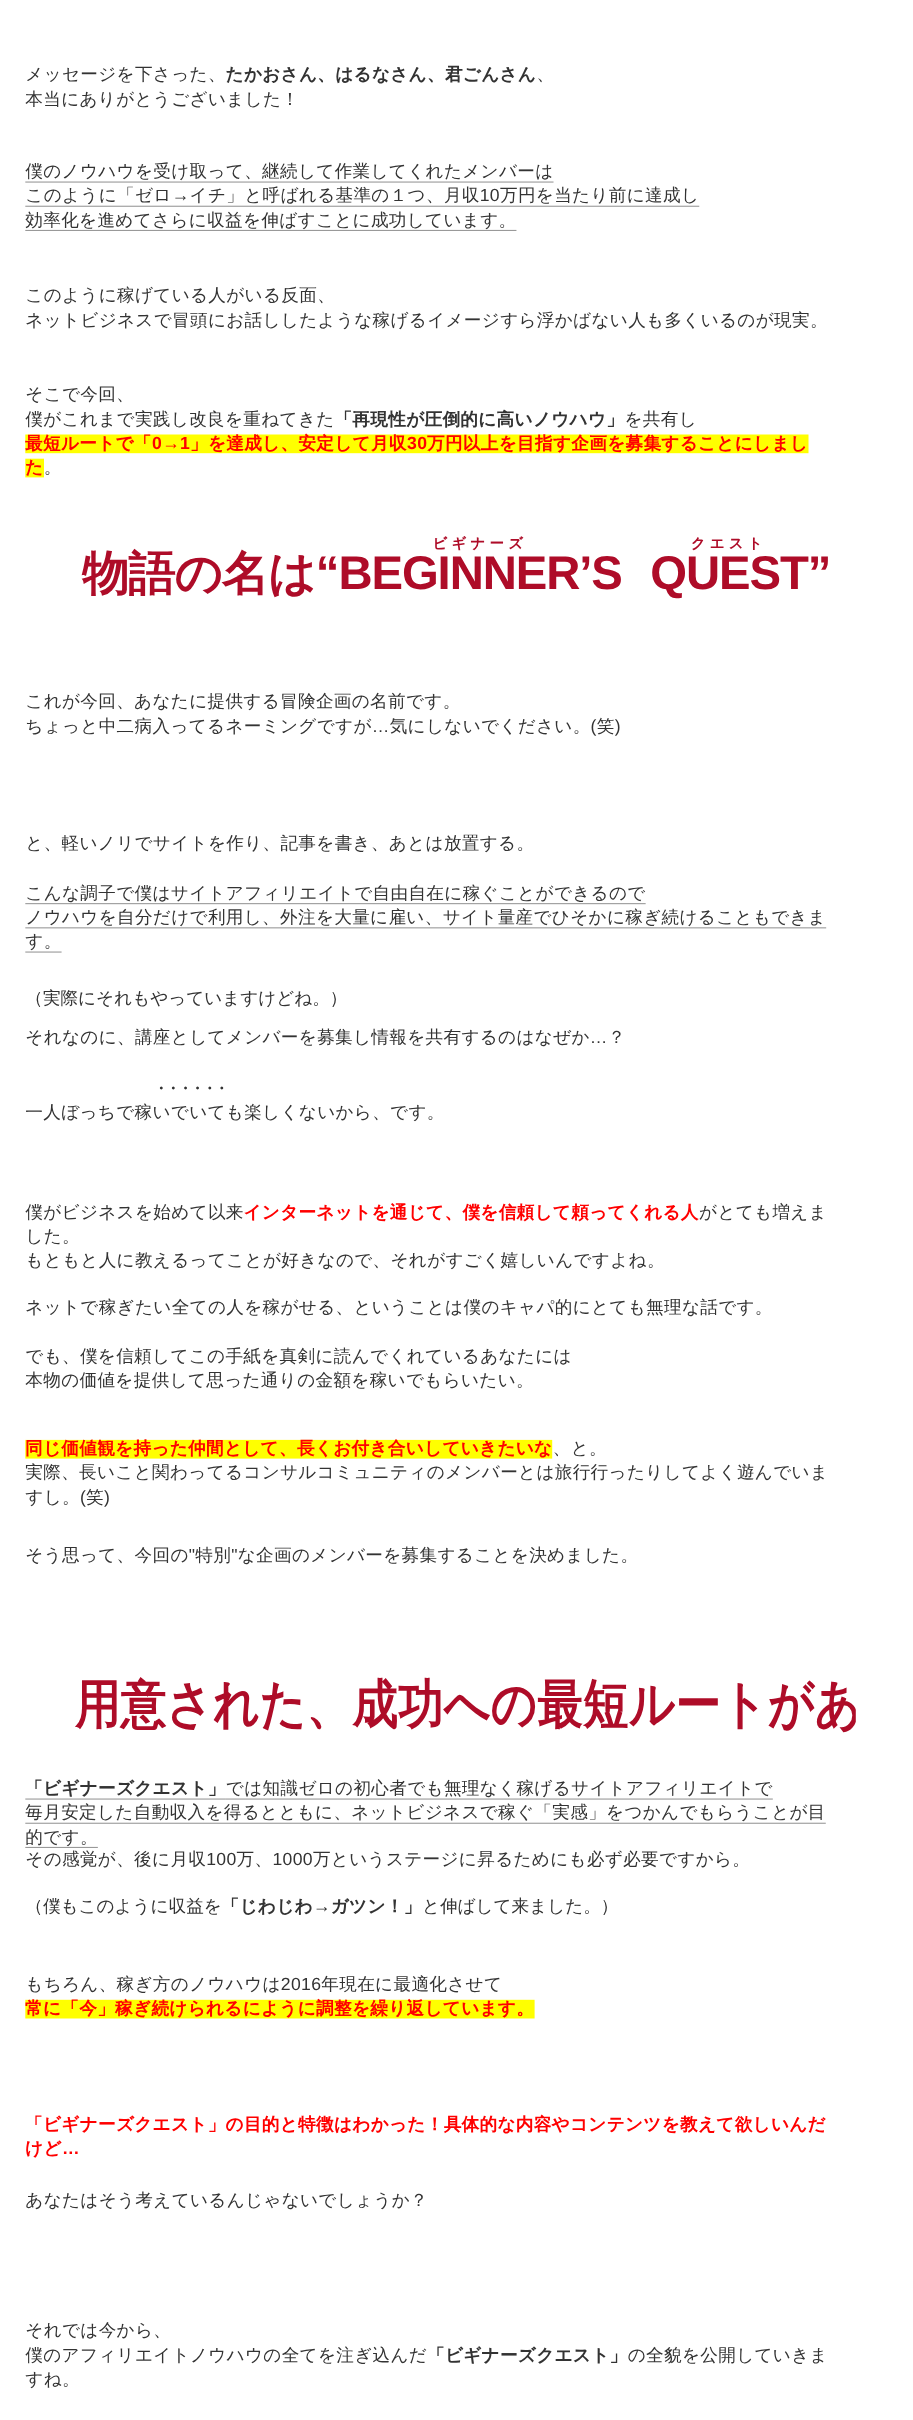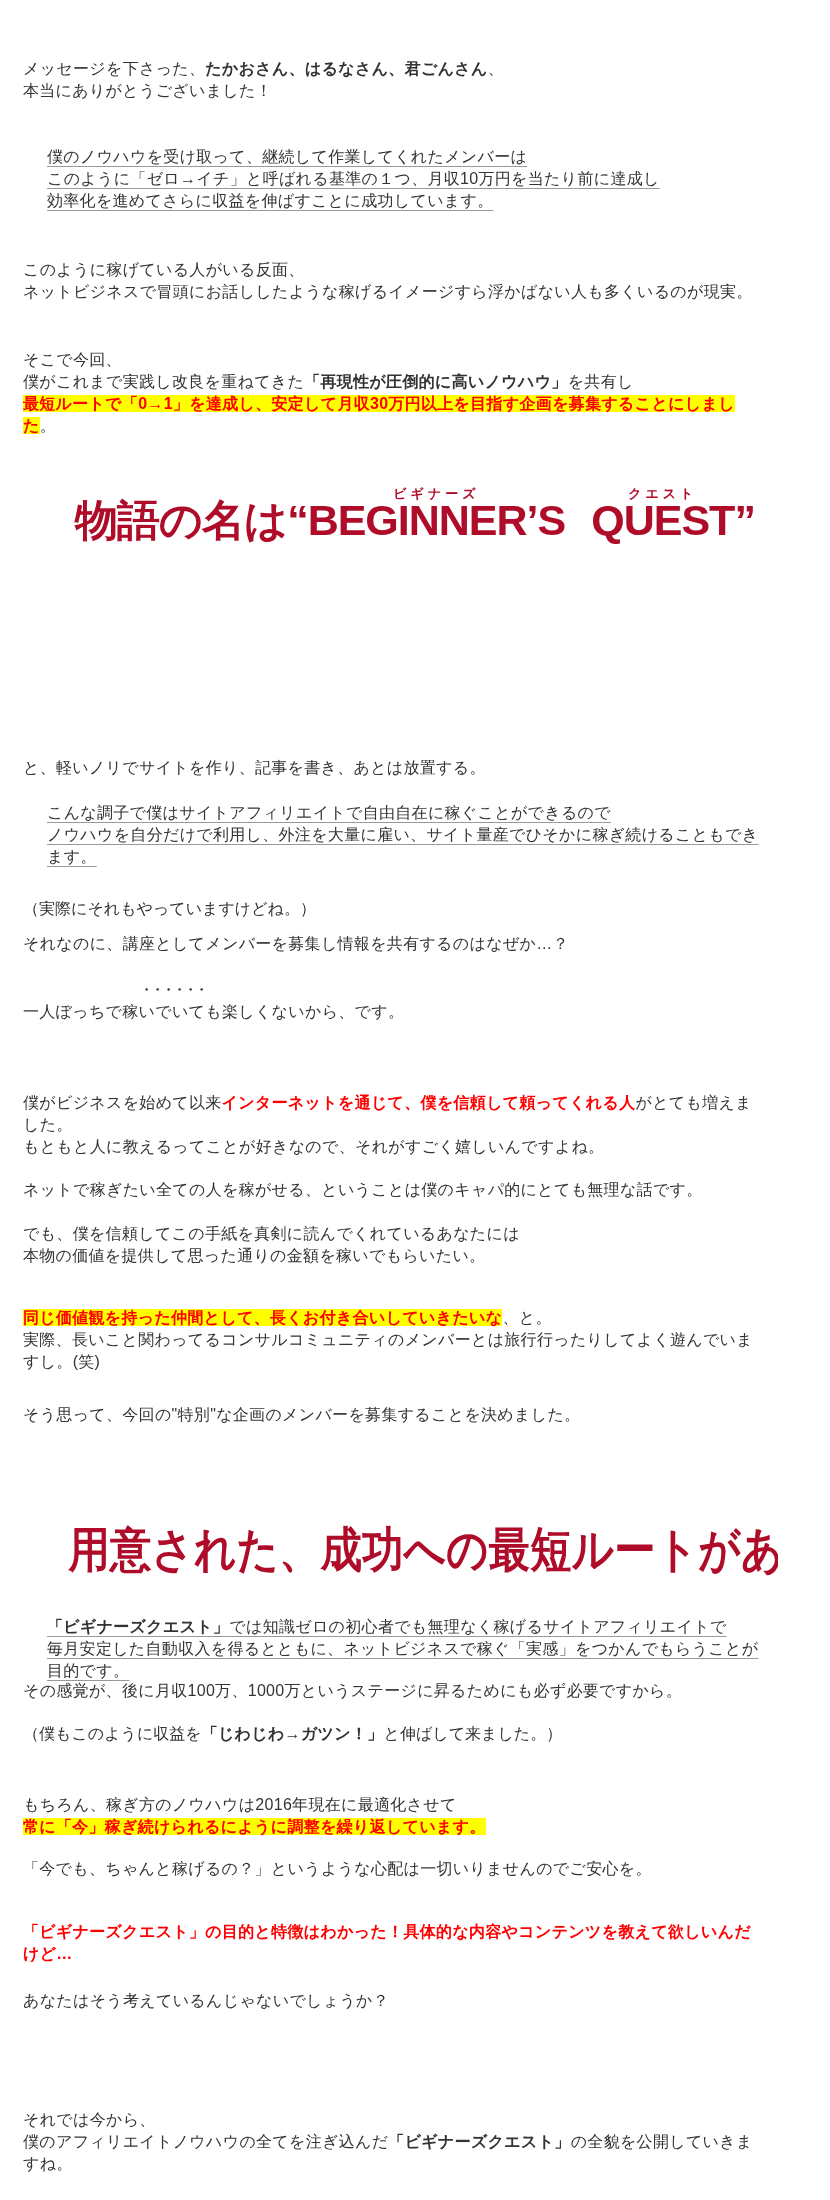--- a/index.html
+++ b/index.html
@@ -13,21 +13,21 @@
     font-size:16px;
     line-height:22px;
     letter-spacing:0.3px;
     overflow:hidden;
   }
   .block{position:absolute;left:23px;right:14px;}
   .ln{display:block;}
   .b{font-weight:bold;}
   .red{color:#ff0000;}
   .hl{background:#ffff00;}
-  .u .ln{text-decoration:underline;text-decoration-color:#999999;text-underline-offset:4px;margin-left:24px;}
+  .u .ln{text-decoration:underline;text-decoration-color:#999999;text-underline-offset:4px;}
   .paren{letter-spacing:0;margin-top:28px;}
   .dots{
     display:block;
     margin-left:117px;
     font-weight:bold;
     font-size:13px;
     letter-spacing:-2px;
     line-height:22px;
   }
   .heading{
@@ -71,20 +71,24 @@
   </p>
 
   <p class="block" style="top:333px">
     <span class="ln">そこで今回、</span>
     <span class="ln"><span>僕がこれまで実践し改良を重ねてきた</span><span class="b">「再現性が圧倒的に高いノウハウ」</span><span>を共有し</span></span>
     <span class="ln"><span class="red b hl">最短ルートで「0→1」を達成し、安定して月収30万円以上を目指す企画を募集することにしました</span><span>。</span></span>
   </p>
 
   <h1 class="heading h1"><span>物語の名は“</span><ruby><span>BEGINNER’S</span><rt>ビギナーズ</rt></ruby><span class="wordgap"></span><ruby><span>QUEST</span><rt>クエスト</rt></ruby><span>”</span></h1>
 
+  <p class="block" style="top:612px">
+    <span class="ln">これが今回、あなたに提供する冒険企画の名前です。</span>
+    <span class="ln">ちょっと中二病入ってるネーミングですが…気にしないでください。(笑)</span>
+  </p>
 
 
   <p class="block" style="top:741px">
     <span class="ln">と、軽いノリでサイトを作り、記事を書き、あとは放置する。</span>
   </p>
 
   <p class="block u" style="top:786px">
     <span class="ln">こんな調子で僕はサイトアフィリエイトで自由自在に稼ぐことができるので</span>
     <span class="ln">ノウハウを自分だけで利用し、外注を大量に雇い、サイト量産でひそかに稼ぎ続けることもできます。</span>
   </p>
@@ -138,23 +142,20 @@
 
   <p class="block" style="top:1707px">
     <span class="ln"><span class="paren">（僕もこのように収益を</span><span class="b">「じわじわ→ガツン！」</span><span class="paren">と伸ばして来ました。）</span></span>
   </p>
 
   <p class="block" style="top:1778px">
     <span class="ln">もちろん、稼ぎ方のノウハウは2016年現在に最適化させて</span>
     <span class="ln"><span class="red b hl">常に「今」稼ぎ続けられるにように調整を繰り返しています。</span></span>
   </p>
 
-  <p class="block" style="top:1842px">
-    <span class="ln">「今でも、ちゃんと稼げるの？」というような心配は一切いりませんのでご安心を。</span>
-  </p>
 
   <p class="block" style="top:1905px">
     <span class="ln red b">「ビギナーズクエスト」の目的と特徴はわかった！具体的な内容やコンテンツを教えて欲しいんだけど…</span>
   </p>
 
   <p class="block" style="top:1974px">
     <span class="ln">あなたはそう考えているんじゃないでしょうか？</span>
   </p>
 
 

